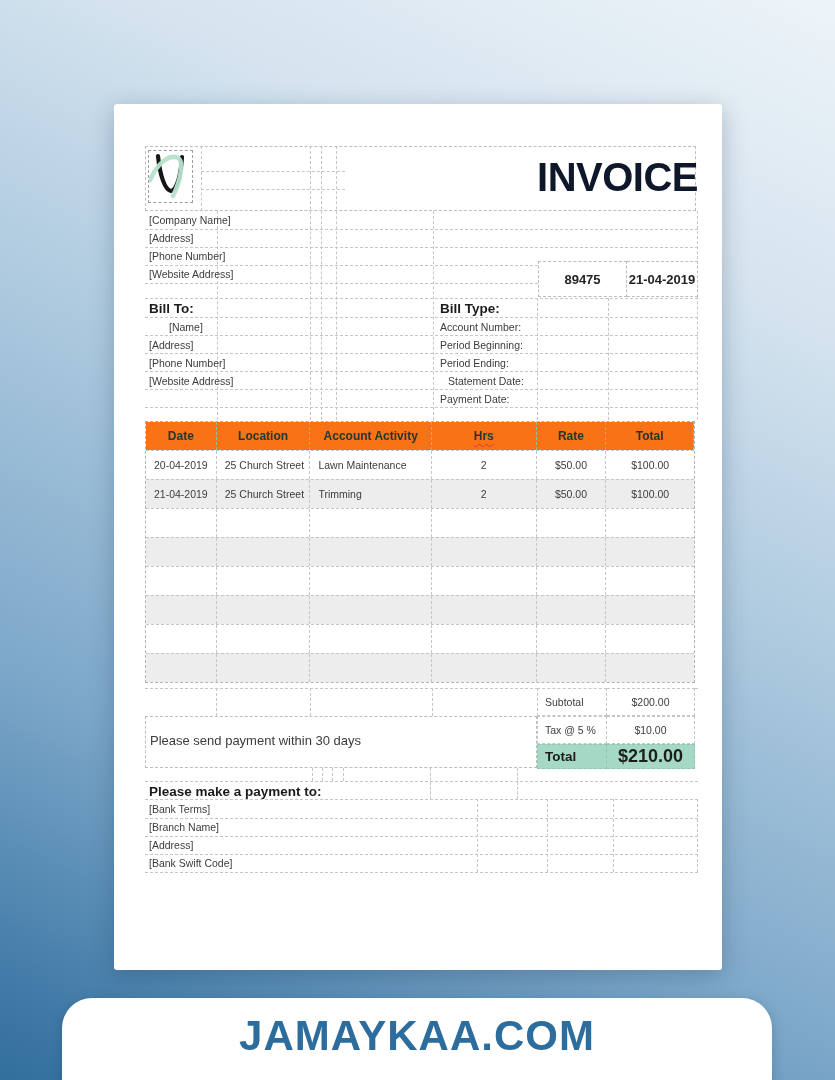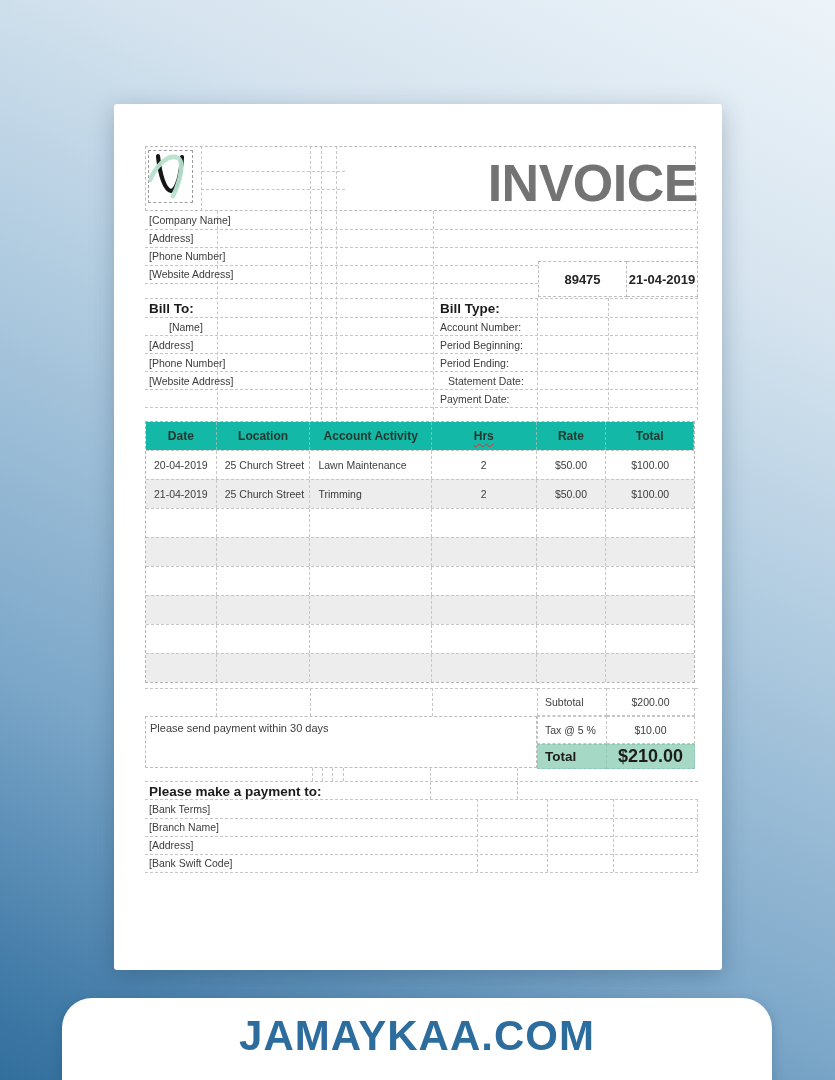--- a/index.html
+++ b/index.html
@@ -16,40 +16,40 @@
   }
   
   .hl { position:absolute; height:0; border-top:1px dashed #c6c6c6; z-index:1; }
   .vl { position:absolute; width:0; border-left:1px dashed #c6c6c6; z-index:1; }
 
   .header-block { position:absolute; left:31px; top:42px; width:551px; height:65px;
     border:1px dashed #bdbdbd; z-index:2; }
   .logo-box { position:absolute; left:34px; top:46px; width:45px; height:53px;
     border:1px dashed #9e9e9e; z-index:3; }
   .title { position:absolute; top:52px; right:24px; z-index:3;
-    font-size:52px; font-weight:bold; letter-spacing:-0.5px; color:#737373; line-height:1.05; }
+    font-size:40px; font-weight:bold; letter-spacing:-0.5px; color:#0f172a; line-height:1.05; }
 
   .line-sm { position:absolute; left:35px; font-size:10.5px; color:#3c3c3c; line-height:17px; z-index:3; white-space:nowrap; }
   .h-bold { position:absolute; font-size:13.5px; font-weight:bold; color:#1b1b1b; line-height:18px; z-index:3; white-space:nowrap; }
 
   
   .meta-head { position:absolute; left:424px; top:124px; width:160px; height:33px; display:flex; z-index:2; }
   .meta-head .mc { background:#a5d9c6; display:flex; align-items:center; justify-content:center;
     font-size:12px; font-weight:bold; color:#22382f; border:1px dashed #8fc7b1; }
   .meta-vals { position:absolute; left:424px; top:157px; width:160px; height:36px; display:flex; z-index:2; background:#fff; }
   .meta-vals .mc { display:flex; align-items:center; justify-content:center;
     font-size:13px; font-weight:bold; color:#242424; border:1px dashed #bdbdbd; background:#fff; }
   .mc + .mc { border-left:none !important; }
 
   
   .inv-table { position:absolute; left:31px; top:317px; width:550px; z-index:2;
     border:1px dashed #b3b3b3; background:#fff; }
   .tr { display:flex; height:29px; border-top:1px dashed #c6c6c6; }
   .tr.head { height:28px; border-top:none; }
-  .tr.head .td { background:#14b8a6; font-size:12px; font-weight:bold; color:#22382f;
+  .tr.head .td { background:#f97316; font-size:12px; font-weight:bold; color:#22382f;
     display:flex; align-items:center; justify-content:center; border-right:1px dashed #85c2aa; }
   .td { display:flex; align-items:center; justify-content:center;
     font-size:10.5px; color:#3d3d3d; border-right:1px dashed #c6c6c6; overflow:hidden; white-space:nowrap; }
   .td.left { justify-content:flex-start; padding-left:8px; }
   .td:last-child { border-right:none; }
   .tr.band { background:#ededed; }
   .squiggle { text-decoration:underline; text-decoration-style:wavy; text-decoration-color:#cc3b33;
     text-decoration-thickness:1px; text-underline-offset:3px; }
 
   
@@ -60,21 +60,21 @@
     font-size:10.5px; color:#3d3d3d; border:1px dashed #c6c6c6; border-left:none; background:#fff; }
   .tot-row.grand .lab, .tot-row.grand .val { background:#a5d9c6; font-weight:bold; color:#1d1d1d; border-color:#8fc7b1; }
   .tot-row.grand .lab { font-size:13.5px; }
   .tot-row.grand .val { font-size:18px; }
 
   .terms-box { position:absolute; left:31px; top:612px; width:392px; height:52px;
     border:1px dashed #bdbdbd; background:#fff; z-index:2; }
   .terms-box .th { height:28px; border-bottom:1px dashed #c6c6c6; display:flex; align-items:center;
     padding-left:4px; font-size:13.5px; font-weight:bold; color:#1b1b1b; }
   .terms-box .tb { height:22px; display:flex; align-items:center; padding-left:4px;
-    font-size:11px; color:#3c3c3c; }
+    font-size:13px; color:#3c3c3c;margin-top:12px; }
 
   
   .banner { position:absolute; left:62px; top:998px; width:710px; height:120px;
     background:#ffffff; border-radius:30px; box-shadow:0 3px 12px rgba(20,50,80,.25); z-index:5;
     display:flex; justify-content:center; }
   .banner-text { margin-top:14px; font-size:42px; font-weight:bold; letter-spacing:1px; color:#2d6d9e; }
 </style>
 </head>
 <body>
 

